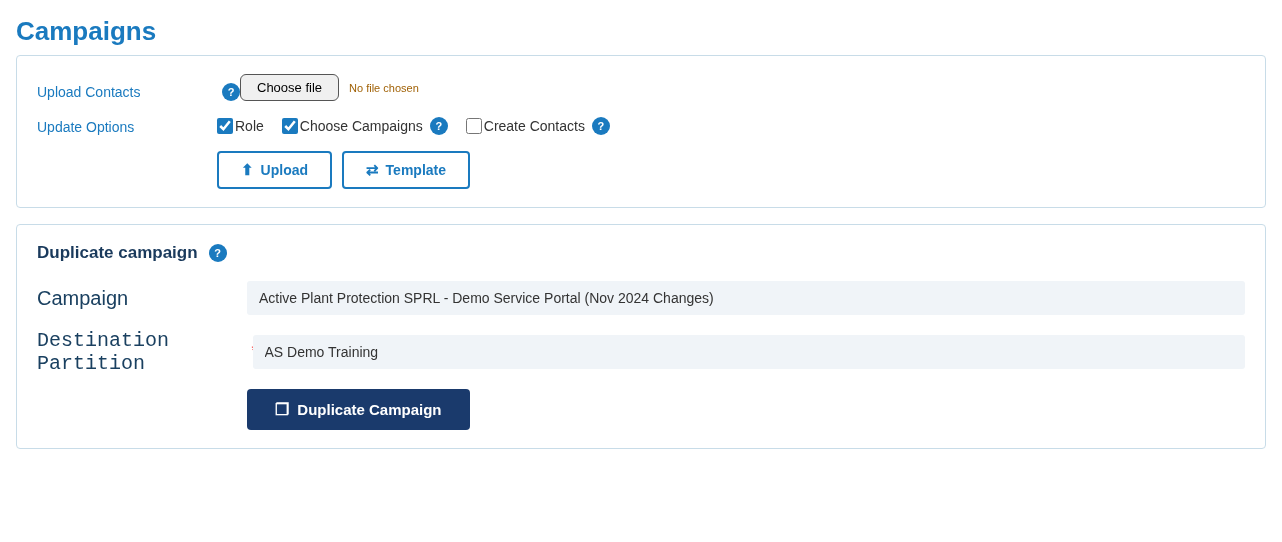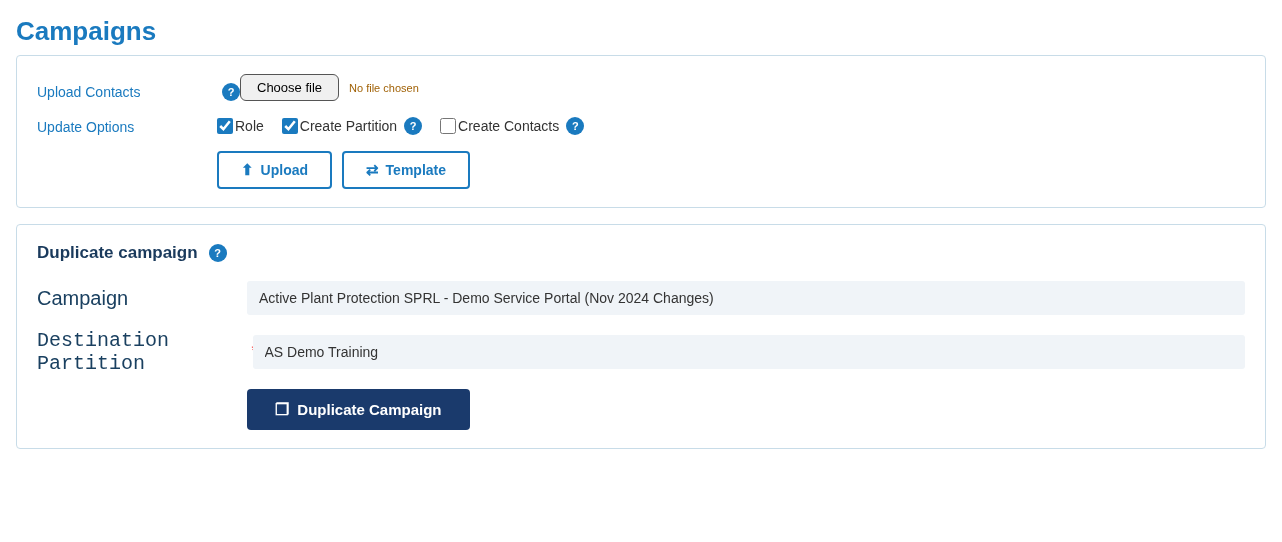--- a/index.html
+++ b/index.html
@@ -173,21 +173,21 @@
 
   <div class="form-row">
     <span class="form-label" style="min-width:180px;">Update Options</span>
     <div class="options-row">
       <label class="checkbox-label">
         <input type="checkbox" checked="" style="">
         <span>Role</span>
       </label>
       <label class="checkbox-label">
         <input type="checkbox" checked="" style="">
-        <span>Create Partition</span>
+        <span>Choose Campaigns</span>
         <span class="help-icon">?</span>
       </label>
       <label class="checkbox-label">
         <input type="checkbox" style="">
         <span>Create Contacts</span>
         <span class="help-icon">?</span>
       </label>
     </div>
   </div>
 

